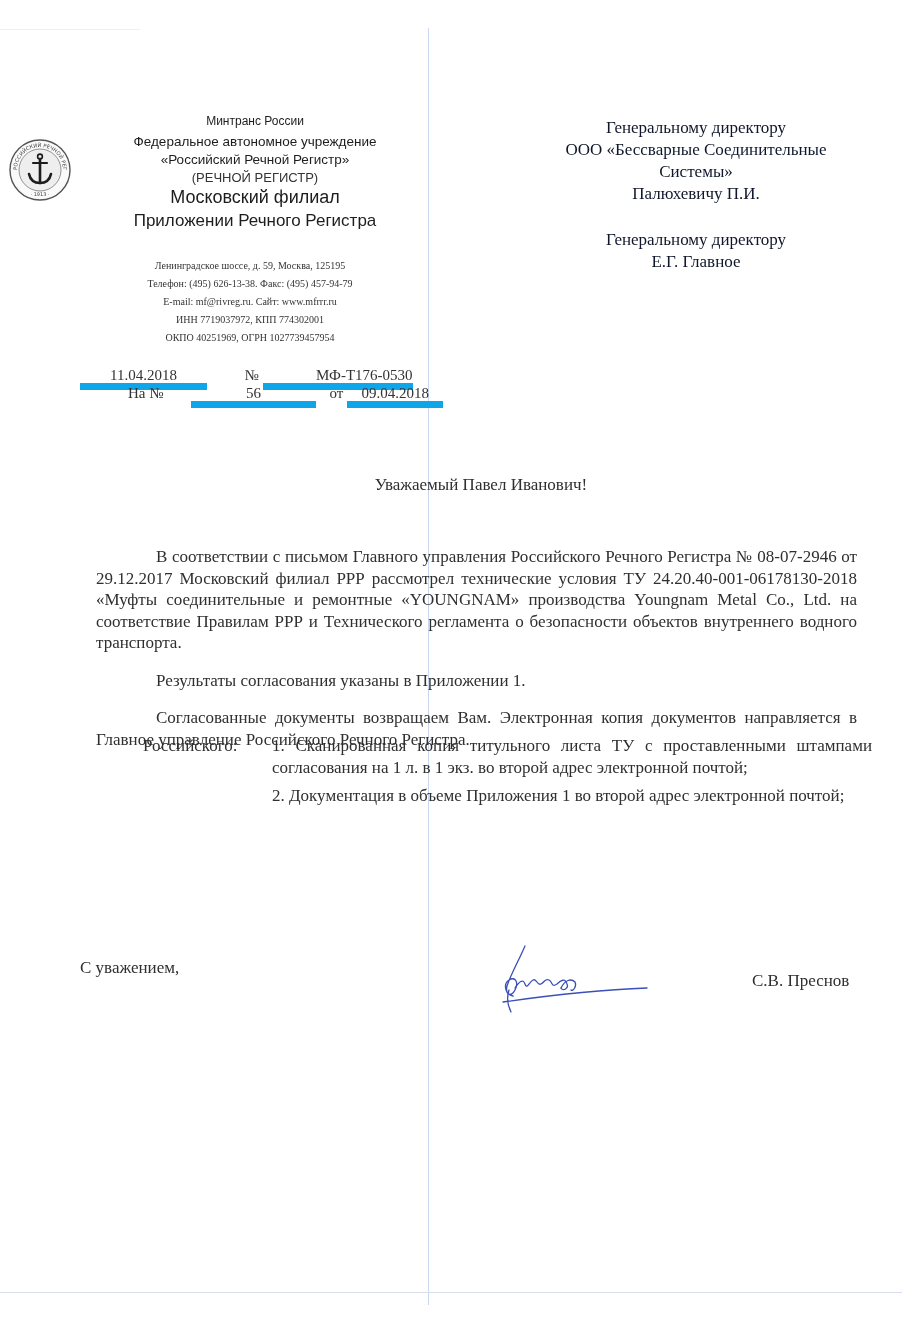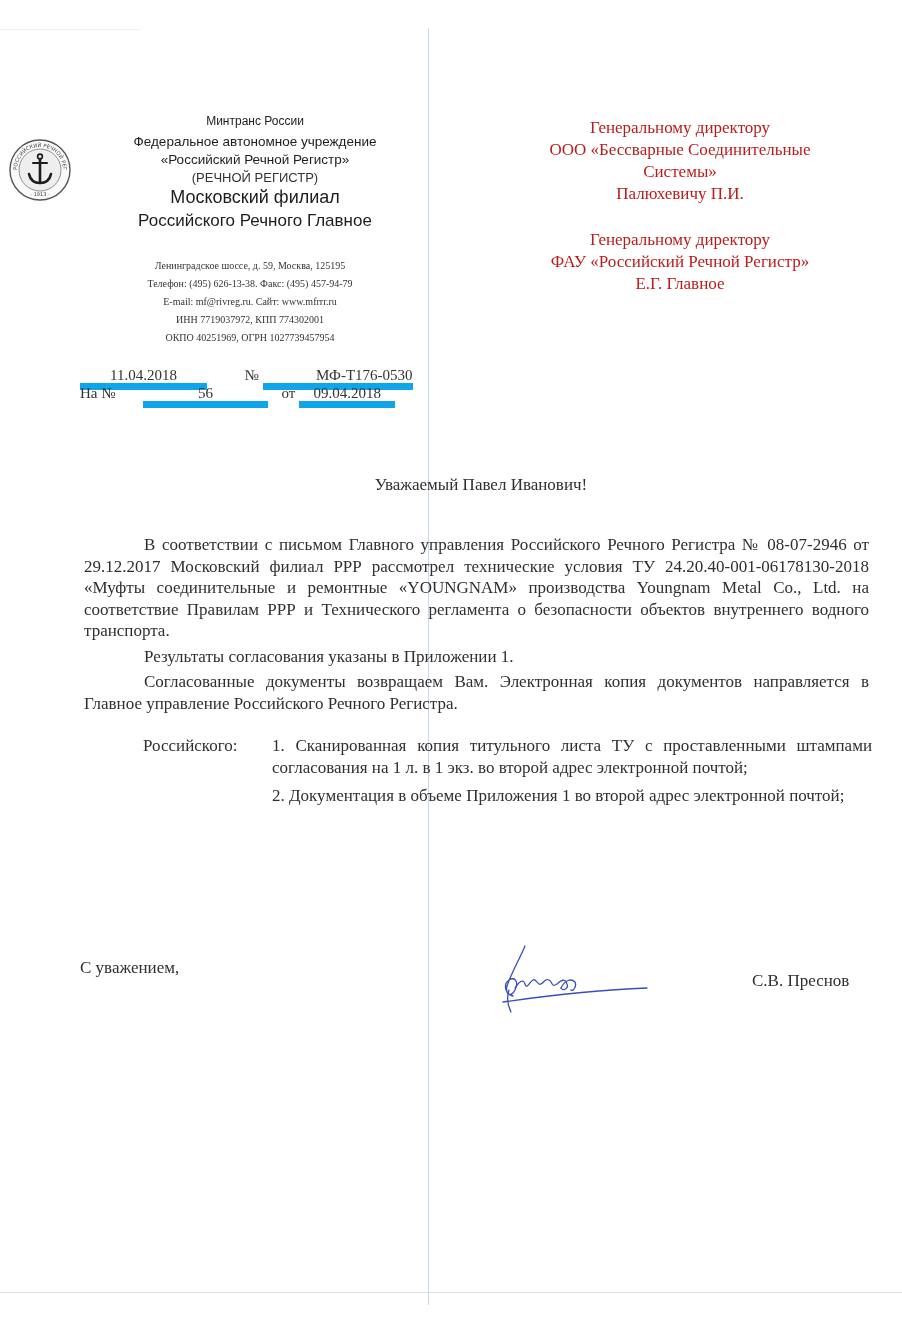--- a/index.html
+++ b/index.html
@@ -17,31 +17,31 @@
   .org2 { top: 134px; font-size: 13.5px; }
   .org3 { top: 152px; font-size: 13.5px; }
   .org4 { top: 170px; font-size: 13px; color: #333; }
   .org5 { top: 187px; font-size: 18px; }
   .org6 { top: 211px; font-size: 17px; }
 
   .addr { left: 70px; width: 360px; text-align: center; font-size: 10px; line-height: 18px; top: 257px; color: #333; }
 
   .reg-row { left: 80px; font-size: 15px; color: #333; }
   .reg1 { top: 367px; }
-  .reg2 { top: 385px; }
+  .reg2 { top: 385px; margin-left: 48px; }
   .u { display: inline-block; border-bottom: 7px solid #0ea5e9; text-align: center; line-height: 16px; }
 
-  .recipient { left: 480px; width: 400px; text-align: center; font-size: 17px; line-height: 22px; color: #b91c1c; }
+  .recipient { left: 496px; width: 400px; text-align: center; font-size: 17px; line-height: 22px; color: #0f172a; }
   .rcp1 { top: 117px; }
   .rcp2 { top: 229px; }
 
   .greeting { left: 0; width: 902px; top: 475px; text-align: center; font-size: 17px; padding-left: 60px; box-sizing: border-box; color: #2f2f2f; }
 
   .body-text { left: 80px; width: 793px; top: 530px; font-size: 17px; line-height: 21.5px; color: #2f2f2f; }
-  .body-text p { margin: 4px; text-align: justify; text-indent: 60px; font-family: Liberation Serif, serif; }
+  .body-text p { margin: 16px; text-align: justify; text-indent: 60px; font-family: Liberation Serif, serif; }
   .body-text p.gap { margin-top: 3px; }
 
   .appendix { left: 143px; top: 735px; width: 730px; font-size: 17px; line-height: 21.5px; color: #2f2f2f; }
   .appendix-label { position: absolute; left: 0; top: 0; }
   .appendix-list { position: absolute; left: 129px; top: 0; width: 600px; }
   .appendix-list p { margin: 0 0 7px 0; text-align: justify; }
 
   .sign-left { left: 80px; top: 957px; font-size: 17px; line-height: 21.5px; color: #2f2f2f; }
   .sign-right { left: 752px; top: 971px; font-size: 17px; color: #2f2f2f; }
   .signature { left: 485px; top: 938px; width: 170px; height: 80px; }
@@ -67,21 +67,21 @@
     <line x1="25" y1="25" x2="39" y2="25" stroke-width="2.2"></line>
     <path d="M 21 36 Q 23 45 32 45 Q 41 45 43 36"></path>
   </g>
 </svg>
 
 <div class="abs org org1">Минтранс России</div>
 <div class="abs org org2">Федеральное автономное учреждение</div>
 <div class="abs org org3">«Российский Речной Регистр»</div>
 <div class="abs org org4">(РЕЧНОЙ РЕГИСТР)</div>
 <div class="abs org org5">Московский филиал</div>
-<div class="abs org org6">Российского Речного Главное</div>
+<div class="abs org org6">Приложении Речного Регистра</div>
 
 <div class="abs addr">
   <div>Ленинградское шоссе, д. 59, Москва, 125195</div>
   <div>Телефон: (495) 626-13-38. Факс: (495) 457-94-79</div>
   <div>E-mail: mf@rivreg.ru. Сайт: www.mfrrr.ru</div>
   <div>ИНН 7719037972, КПП 774302001</div>
   <div>ОКПО 40251969, ОГРН 1027739457954</div>
 </div>
 
 <div class="abs reg-row reg1">
@@ -100,21 +100,20 @@
 </div>
 
 <div class="abs recipient rcp1">
   <div>Генеральному директору</div>
   <div>ООО «Бессварные Соединительные</div>
   <div>Системы»</div>
   <div>Палюхевичу П.И.</div>
 </div>
 <div class="abs recipient rcp2">
   <div>Генеральному директору</div>
-  <div>ФАУ «Российский Речной Регистр»</div>
   <div>Е.Г. Главное</div>
 </div>
 
 <div class="abs greeting">Уважаемый Павел Иванович!</div>
 
 <div class="abs body-text">
   <p>В соответствии с письмом Главного управления Российского Речного Регистра № 08-07-2946 от 29.12.2017 Московский филиал РРР рассмотрел технические условия ТУ 24.20.40-001-06178130-2018 «Муфты соединительные и ремонтные «YOUNGNAM» производства Youngnam Metal Co., Ltd. на соответствие Правилам РРР и Технического регламента о безопасности объектов внутреннего водного транспорта.</p>
   <p class="gap">Результаты согласования указаны в Приложении 1.</p>
   <p class="gap">Согласованные документы возвращаем Вам. Электронная копия документов направляется в Главное управление Российского Речного Регистра.</p>
 </div>

